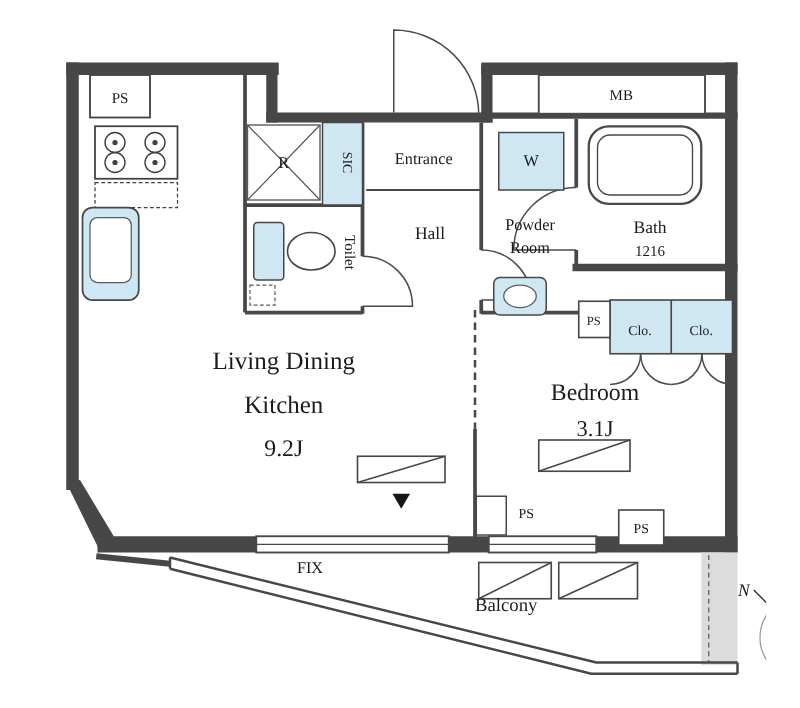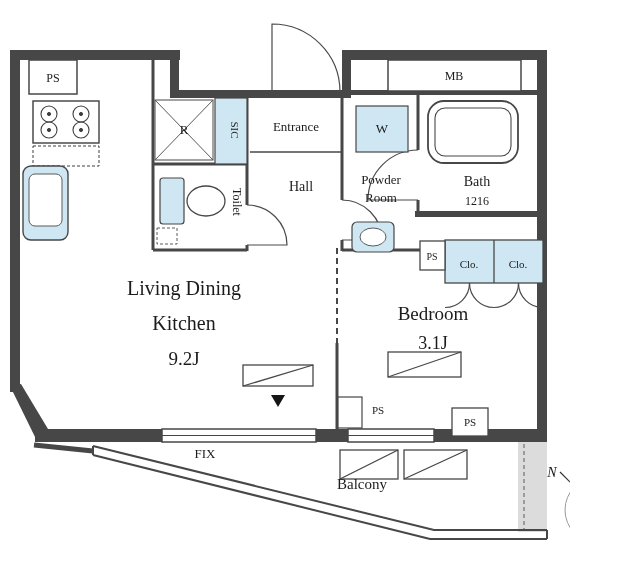--- a/index.html
+++ b/index.html
@@ -1,16 +1,16 @@
 <!DOCTYPE html>
 <html><head>
 <meta charset="utf-8">
 <style>
   html,body{margin:0;padding:0;background:#ffffff;}
-  .stage{position:relative;width:570px;height:566px;background:#ffffff;overflow:hidden;}
+  .stage{position:relative;width:570px;height:566px;background:#ffffff;overflow:hidden;padding-left:43px;}
   svg{display:block;}
   text{font-family:"Liberation Serif","DejaVu Serif",serif;fill:#1b1b1b;}
   .t10{font-size:10px}
   .t11{font-size:11px}
   .t12{font-size:12px}
   .t13{font-size:13px}
   .t14{font-size:14px}
   .t15{font-size:15px}
   .t18{font-size:18px}
   .t19{font-size:19px}

